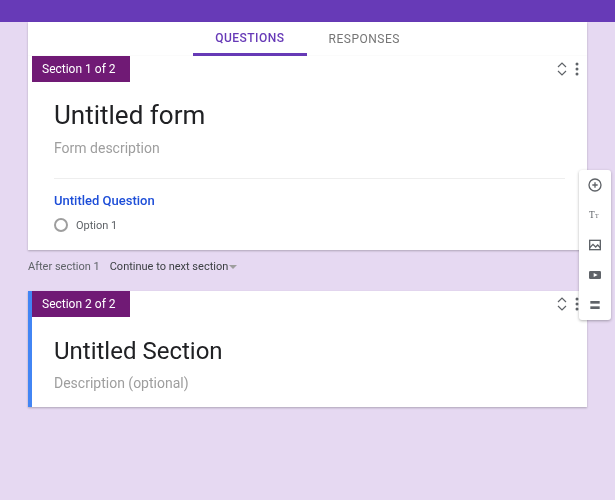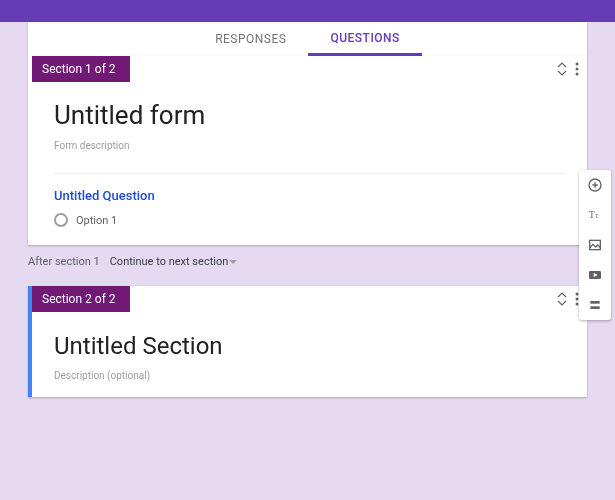--- a/index.html
+++ b/index.html
@@ -38,21 +38,21 @@
       background:#701a75; color:#fff;
       display:inline-block;
       padding:6px 14px 6px 10px; font-size:12px;
       border-top-right-radius:0;
     }
     .card-body { padding:14px 22px 18px 22px; }
     .form-title {
       font-size:26px; color:#202124; font-weight:400; margin-top:4px;
     }
     .form-desc {
-      font-size:10px; color:#9e9e9e; margin-top:10px;
+      font-size:14px; color:#9e9e9e; margin-top:10px;
     }
     .divider { border:0; border-top:1px solid #eee; margin-top:22px; }
     .question-title {
       font-size:13px; color:#1d4ed8; margin-top:14px; font-weight:500;
     }
     .option-row {
       display:flex; align-items:center; gap:8px;
       margin-top:10px; font-size:11px; color:#5f6368;
     }
     .radio {
@@ -91,22 +91,22 @@
     .section-title2 {
       font-size:24px; color:#202124; font-weight:400; margin-top:6px;
     }
   </style>
 </head>
 <body>
 
 <div class="top-band"></div>
 
 <div class="tabs-bar">
+  <div class="tab active">QUESTIONS</div>
   <div class="tab">RESPONSES</div>
-  <div class="tab active">QUESTIONS</div>
 </div>
 
 <div class="section-card">
   <div class="section-header">Section 1 of 2</div>
   <div class="card-actions">
     <span class="collapse-icon">
       <svg width="10" height="14" viewBox="0 0 10 14">
           <path d="M1 5 L5 1 L9 5 M1 9 L5 13 L9 9" stroke="#5f6368" stroke-width="1.2" fill="none"></path>
         </svg>
     </span>

